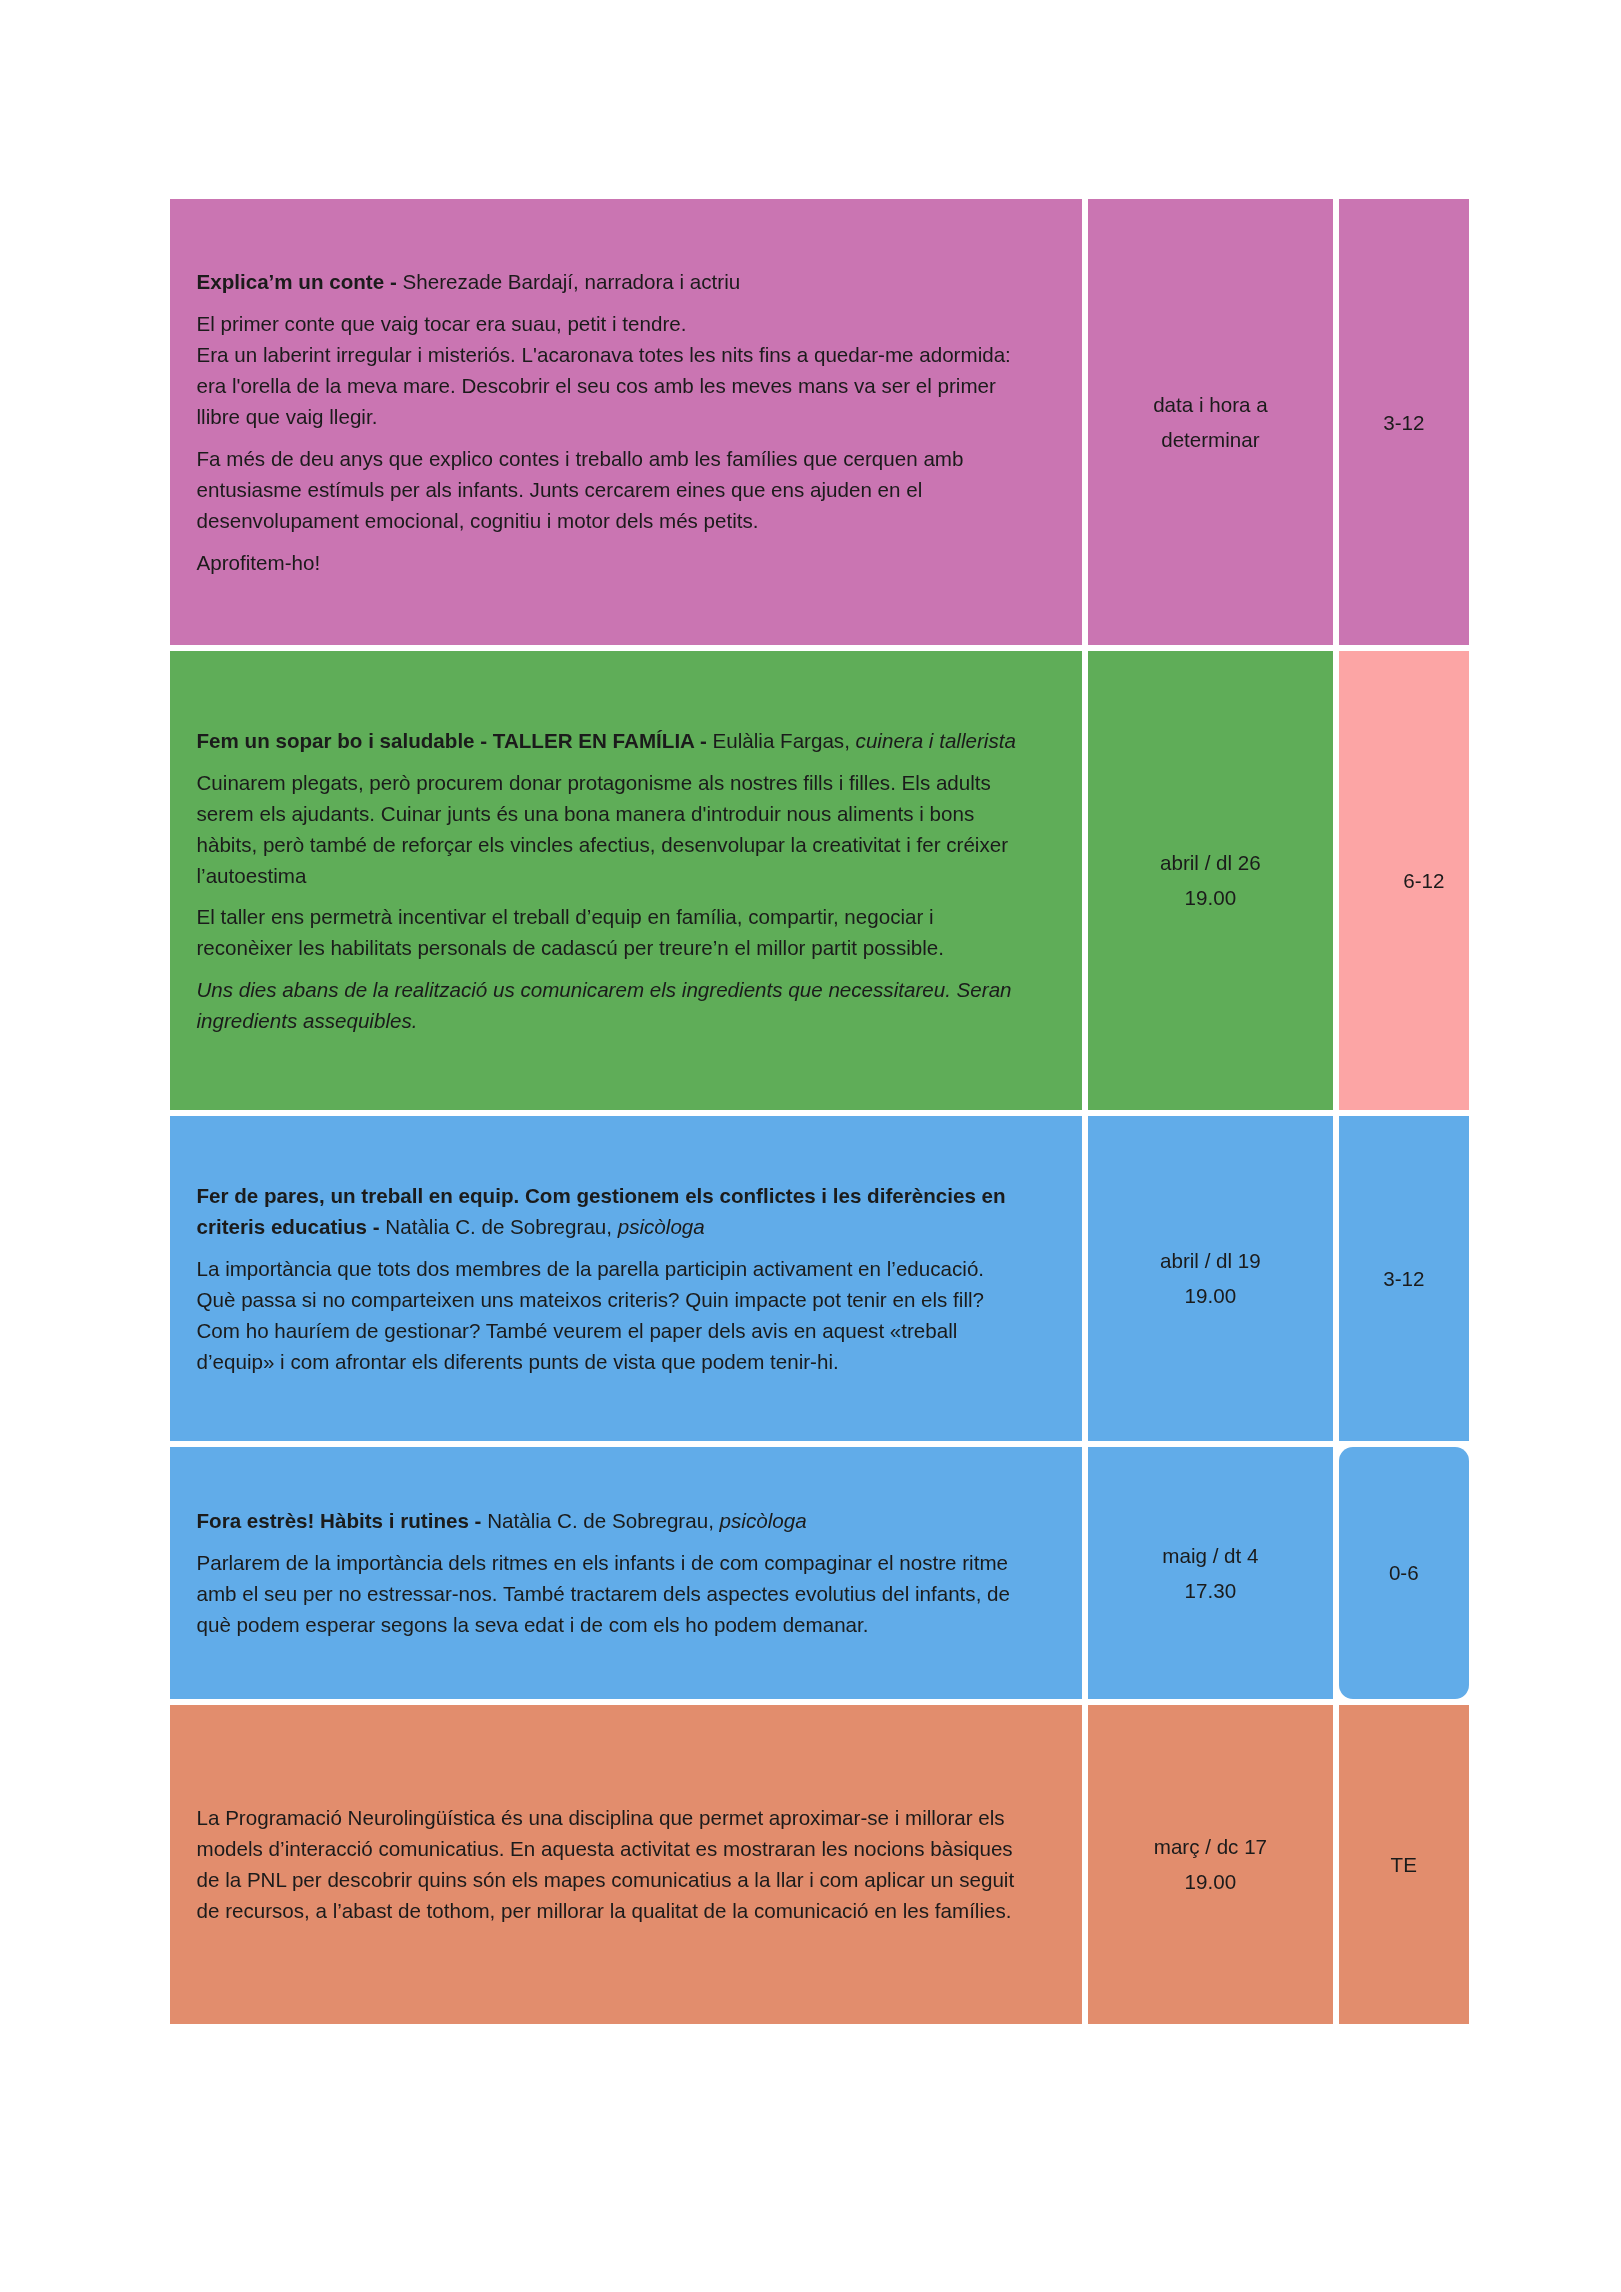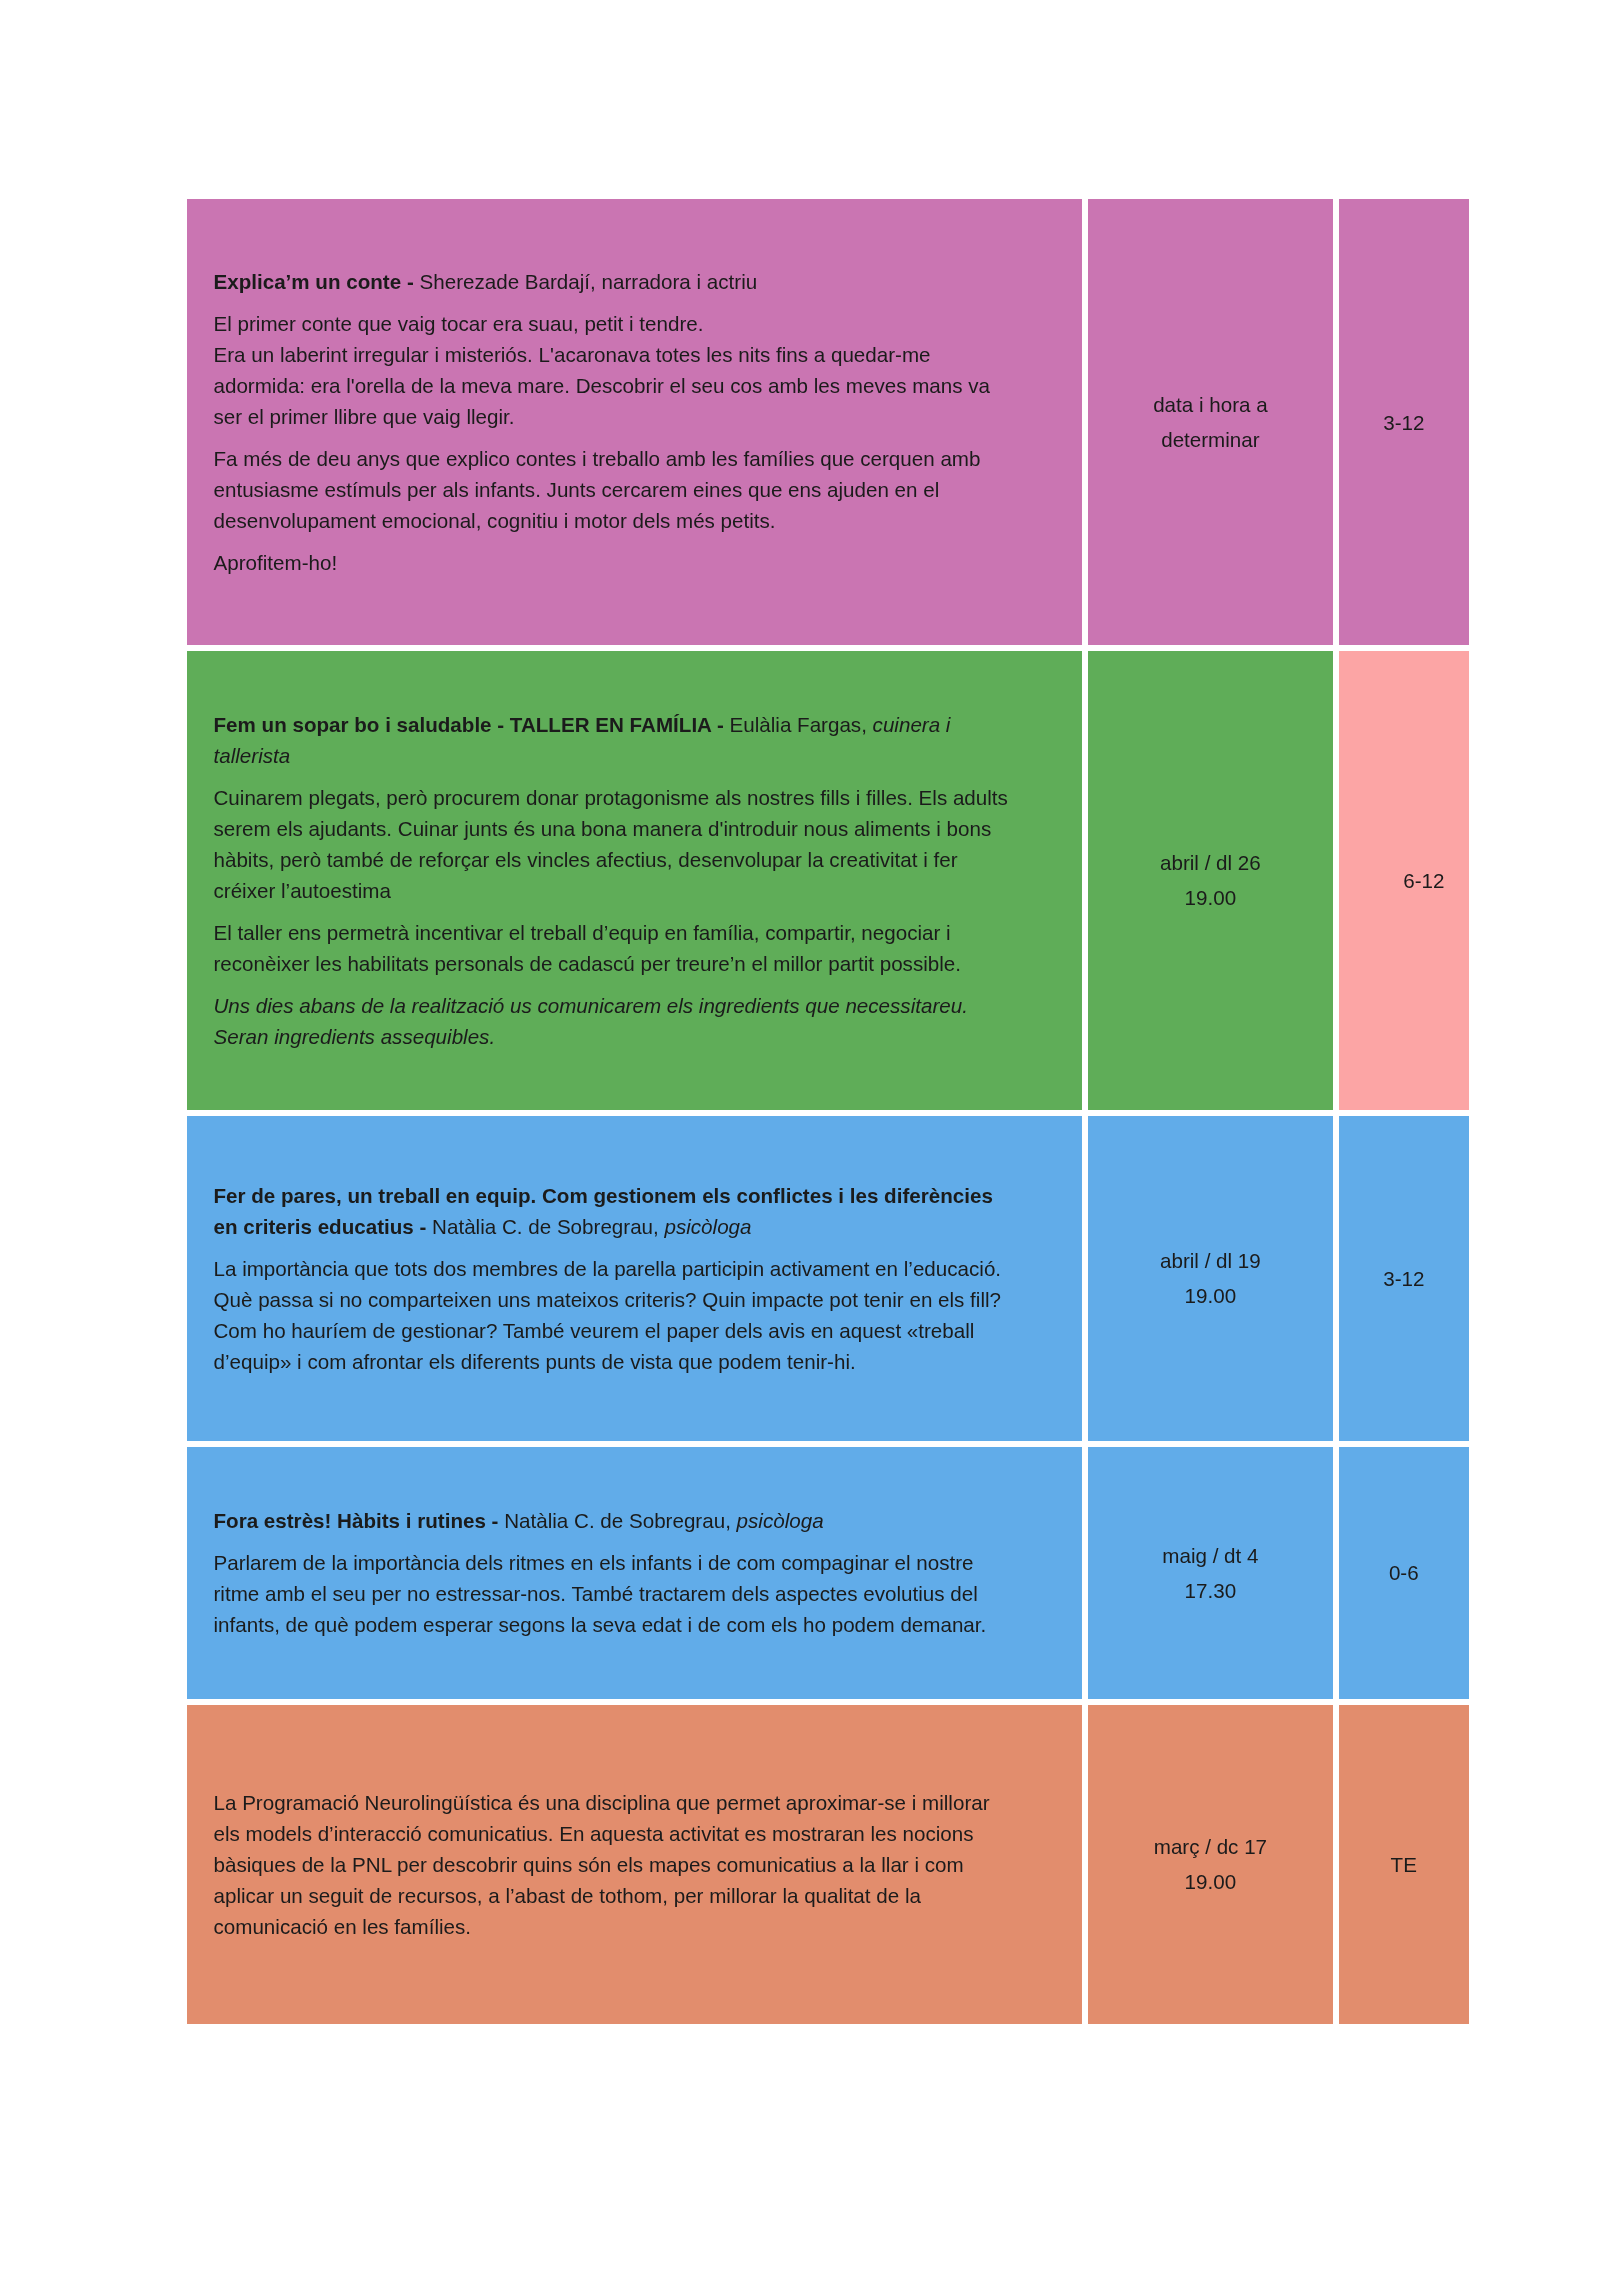--- a/index.html
+++ b/index.html
@@ -20,21 +20,21 @@
   }
   .row:nth-child(1){height:446px;}
   .row:nth-child(2){height:459px;}
   .row:nth-child(3){height:325px;}
   .row:nth-child(4){height:252px;}
   .row:nth-child(5){height:319px;}
   .cell{overflow:hidden;}
   .desc{
     display:flex;flex-direction:column;justify-content:center;
     padding:9.8px 61px 9.8px 26.5px;
-    font-size:20.6px;line-height:31px;margin-left:17px;
+    font-size:20.6px;line-height:31px;
   }
   .desc p{margin:5.4px 0;}
   .date,.ages{
     display:flex;align-items:center;justify-content:center;
     text-align:center;
     font-size:20.6px;line-height:35px;
   }
   .b{font-weight:bold;}
   .i{font-style:italic;}
 </style>
@@ -87,21 +87,21 @@
   </div>
 
   <div class="row">
     <div class="cell desc" style="background: rgb(97, 172, 233);">
           <p><span class="b">Fora estrès! Hàbits i rutines - </span><span>Natàlia C. de Sobregrau, </span><span class="i">psicòloga</span></p>
           <p><span>Parlarem de la importància dels ritmes en els infants i de com compaginar el nostre ritme amb el seu per no estressar-nos. També tractarem dels aspectes evolutius del infants, de què podem esperar segons la seva edat i de com els ho podem demanar.</span></p>
         </div>
     <div class="cell date" style="background: rgb(97, 172, 233);">
           <span>maig / dt 4<br>17.30</span>
         </div>
-    <div class="cell ages" style="background: rgb(97, 172, 233);">
+    <div class="cell ages" style="background: rgb(97, 172, 233); border-radius: 14px;">
           <span>0-6</span>
         </div>
   </div>
 
   <div class="row">
     <div class="cell desc" style="background: rgb(226, 141, 109);">
           <p><span>La Programació Neurolingüística és una disciplina que permet aproximar-se i millorar els models d’interacció comunicatius. En aquesta activitat es mostraran les nocions bàsiques de la PNL per descobrir quins són els mapes comunicatius a la llar i com aplicar un seguit de recursos, a l’abast de tothom, per millorar la qualitat de la comunicació en les famílies.</span></p>
         </div>
     <div class="cell date" style="background: rgb(226, 141, 109);">
           <span>març / dc 17<br>19.00</span>

